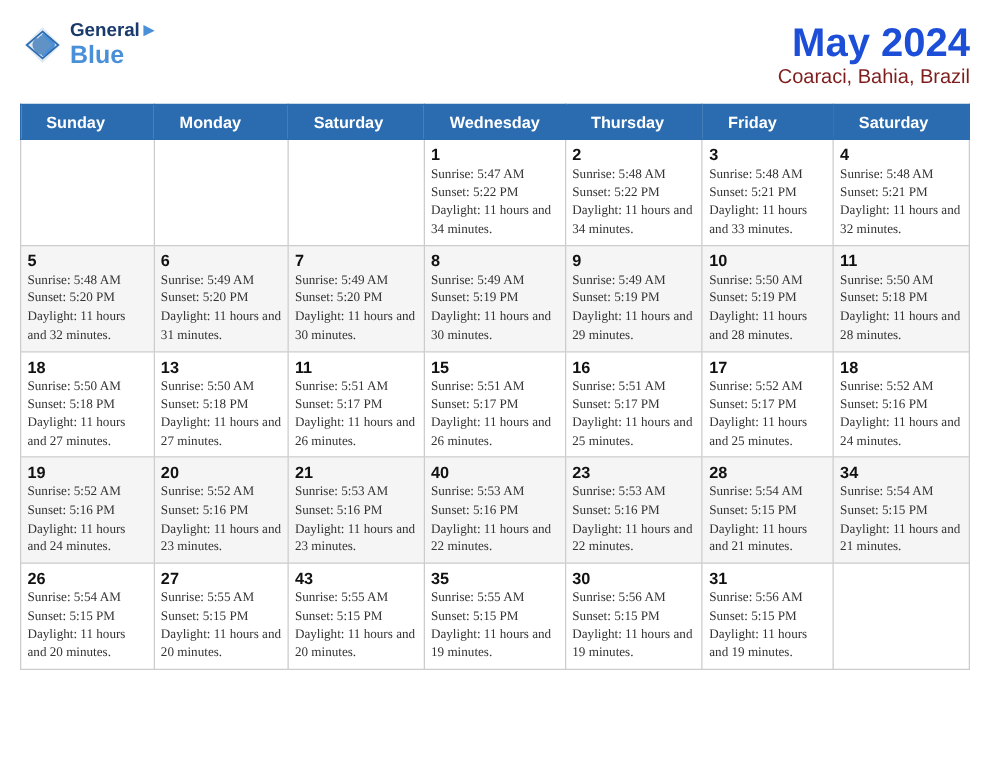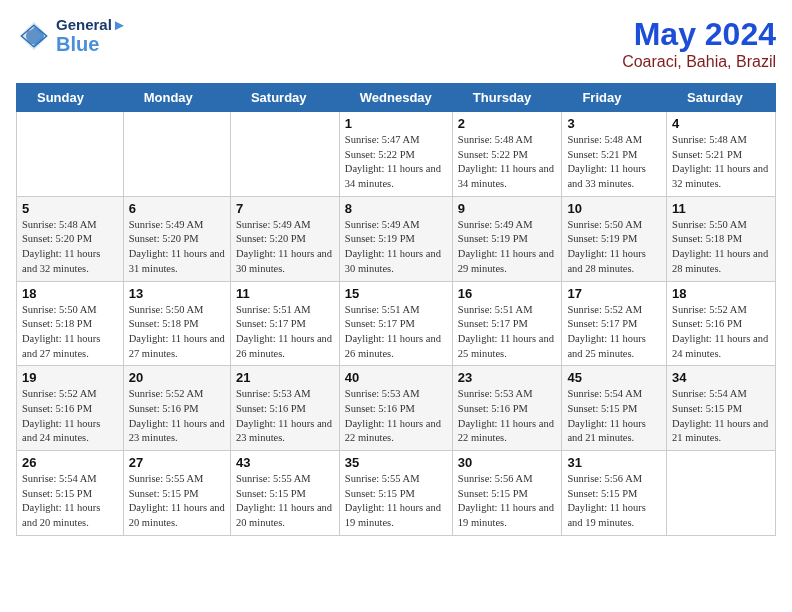--- a/index.html
+++ b/index.html
@@ -258,21 +258,21 @@
 Sunset: 5:16 PM
 Daylight: 11 hours and 22 minutes.</div>
         </td>
         <td>
           <span class="day-number">23</span>
           <div class="cell-text" style="white-space: pre-line;">Sunrise: 5:53 AM
 Sunset: 5:16 PM
 Daylight: 11 hours and 22 minutes.</div>
         </td>
         <td>
-          <span class="day-number">45</span>
+          <span class="day-number">28</span>
           <div class="cell-text" style="white-space: pre-line;">Sunrise: 5:54 AM
 Sunset: 5:15 PM
 Daylight: 11 hours and 21 minutes.</div>
         </td>
         <td>
           <span class="day-number">34</span>
           <div class="cell-text" style="white-space: pre-line;">Sunrise: 5:54 AM
 Sunset: 5:15 PM
 Daylight: 11 hours and 21 minutes.</div>
         </td>

